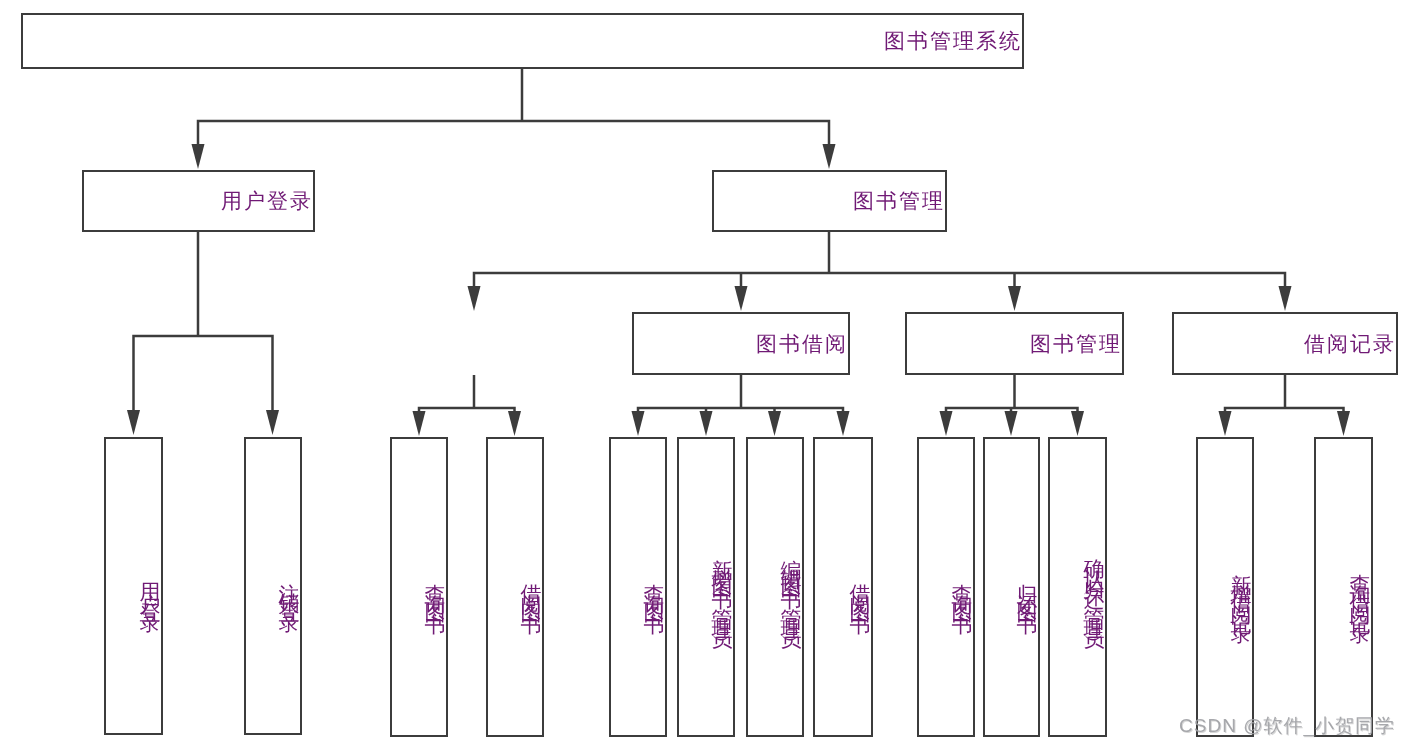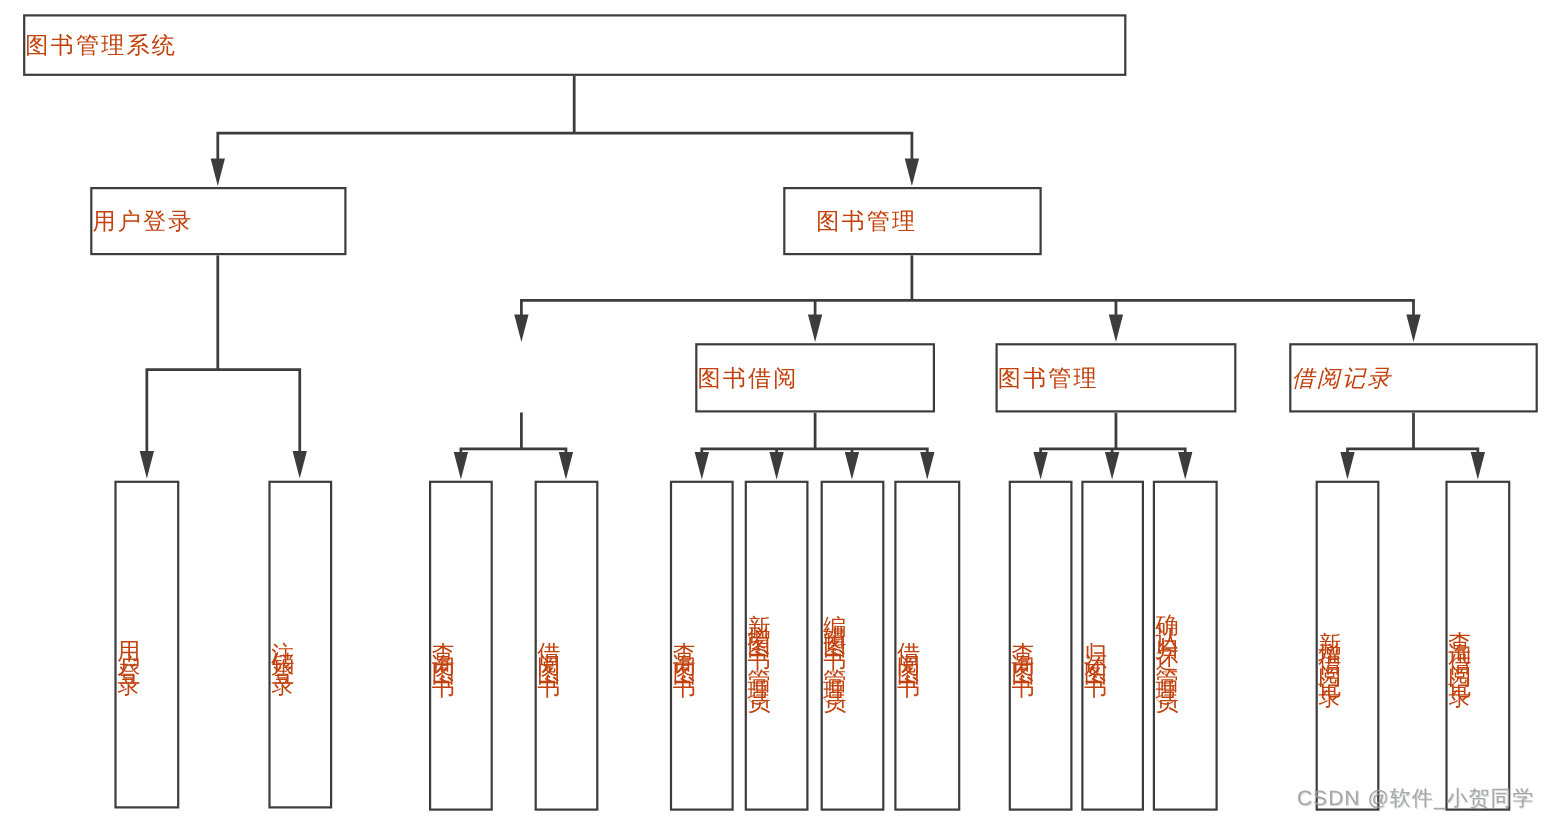--- a/index.html
+++ b/index.html
@@ -20,24 +20,24 @@
     fill: none;
     stroke: #3c3c3c;
     stroke-width: 2.5;
   }
   svg.connectors polygon { fill: #3c3c3c; }
   .node {
     position: absolute;
     box-sizing: border-box;
     background: #ffffff;
     border: 2.5px solid #3c3c3c;
-    color: #c2410c;
+    color: #701a75;
     display: flex;
     align-items: center;
-    justify-content: flex-start;
+    justify-content: flex-end;
     text-align: center;
   }
   .node.h { font-size: 21px; letter-spacing: 2px; }
   .node.leaf {
     font-size: 21px;
     letter-spacing: 10px;
   }
   .node.leaf span {
     writing-mode: vertical-rl;
     text-orientation: mixed;
@@ -114,21 +114,21 @@
   <div class="node h" style="left:712px; top:170px; width:235px; height:62px;padding-left:28px;">
     <span>图书管理</span>
   </div>
 
   <div class="node h" style="left:632px; top:312px; width:218px; height:63px;">
     <span>图书借阅</span>
   </div>
   <div class="node h" style="left:905px; top:312px; width:219px; height:63px;">
     <span>图书管理</span>
   </div>
-  <div class="node h" style="left:1172px; top:312px; width:226px; height:63px;font-style:italic;">
+  <div class="node h" style="left:1172px; top:312px; width:226px; height:63px;">
     <span>借阅记录</span>
   </div>
 
   <div class="node leaf" style="left:104px; top:437px; width:59px; height:298px;">
     <span>用户登录</span>
   </div>
   <div class="node leaf" style="left:244px; top:437px; width:58px; height:298px;">
     <span>注销登录</span>
   </div>
   <div class="node leaf" style="left:390px; top:437px; width:58px; height:300px;">

